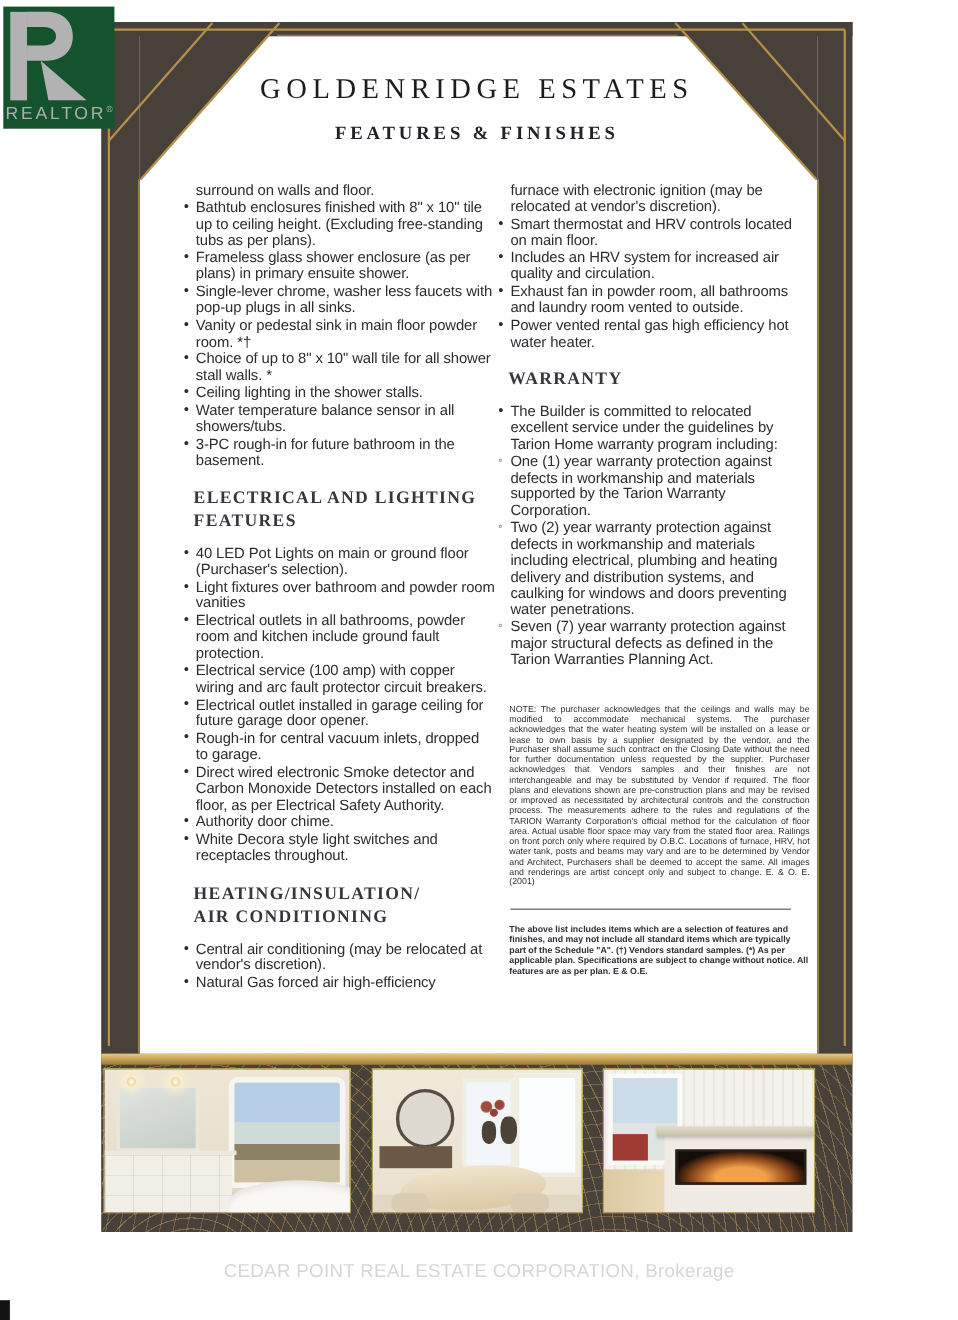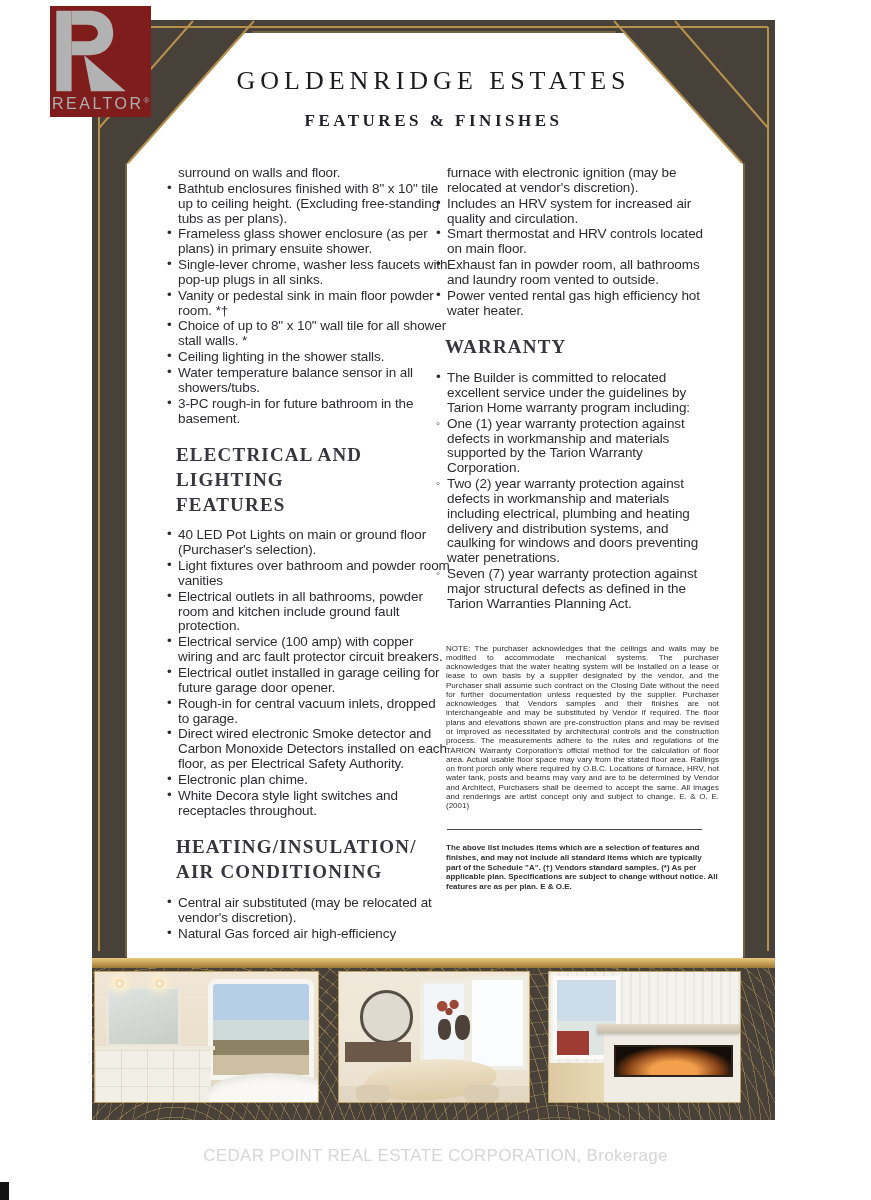--- a/index.html
+++ b/index.html
@@ -7,42 +7,42 @@
     width:871px;height:1200px;position:relative;background:#ffffff;
     font-family:"Liberation Sans", sans-serif;color:#2c2b31;overflow:hidden;
     --frame:#48413a; --gold:#b5914c; --body:#2c2b31; --logogray:#aeaeae;
   }
   .frame-svg{position:absolute;left:0;top:0;z-index:1;}
   .f-dark{fill:var(--frame);}
   .g2{stroke:var(--gold);stroke-width:2;fill:none;}
   .g1{stroke:var(--gold);stroke-width:1;fill:none;opacity:.85;}
 
   
-  .realtor{position:absolute;left:3px;top:6px;width:99px;z-index:3;background:#7f1d1d;padding:2px 0 4px 2px;margin-left:47px;}
+  .realtor{position:absolute;left:3px;top:6px;width:99px;z-index:3;background:#14532d;padding:2px 0 4px 2px;}
   .realtor-r{display:block;}
   .realtor-text{font-size:16px;letter-spacing:2.5px;color:var(--logogray);margin-top:1px;white-space:nowrap;}
   .realtor-text sup{font-size:8px;letter-spacing:0;}
 
   
   .header{position:absolute;left:92px;top:66px;width:683px;text-align:center;z-index:2;}
   .title{font-family:"Liberation Serif", serif;font-weight:400;font-size:26px;letter-spacing:5px;color:#1b1b20;}
   .subtitle{font-family:"Liberation Serif", serif;font-weight:700;font-size:17px;letter-spacing:3.5px;color:#22222a;margin-top:15px;}
 
   
   .col{position:absolute;top:166px;z-index:2;font-size:13.5px;line-height:1.1;letter-spacing:-0.1px;color:var(--body);}
   .col-left{left:165px;width:272px;padding-left:13px;box-sizing:content-box;}
-  .col-right{left:434px;width:285px;padding-left:13px;box-sizing:border-box;}
+  .col-right{left:451px;width:285px;padding-left:13px;box-sizing:border-box;}
   .cont{margin:0 0 1px 0;}
   ul.feat{list-style:none;margin:0;padding:0;}
   ul.feat li{position:relative;margin:1px 0;}
   ul.feat li::before{content:"\2022";position:absolute;left:-11px;top:-1px;}
   ul.feat.circle li::before{content:"\25E6";font-size:11px;top:0;}
   .bullet-line{position:relative;margin:1px 0;}
   .bullet-line::before{content:"\2022";position:absolute;left:-11px;top:-1px;}
-  .sec-h{font-family:"Liberation Serif", serif;font-weight:700;font-size:19px;line-height:1.3;
+  .sec-h{font-family:"Liberation Serif", serif;font-weight:700;font-size:16px;line-height:1.3;
          letter-spacing:1.2px;color:#37353d;white-space:pre-line;margin:17px 0 11px -2px;}
   .note{font-size:8px;line-height:1.16;letter-spacing:0;text-align:justify;margin:32px 0 0 -1px;width:273px;color:#2f2e34;}
   .rule{border:none;border-top:1px solid #4c4c4c;width:255px;margin:19px 0 0 0;}
   .disclaimer{font-size:8px;line-height:1.2;letter-spacing:0;margin:13px 0 0 -1px;width:272px;color:#2f2e34;font-weight:bold;}
 
   
   .photo-strip{position:absolute;left:92px;top:958px;width:683px;height:162px;background:var(--frame);z-index:2;
     background-image:
       repeating-radial-gradient(circle at 12% 135%, rgba(196,163,92,0) 0 9px, rgba(196,163,92,.45) 9px 10px),
       repeating-radial-gradient(circle at 68% 150%, rgba(196,163,92,0) 0 11px, rgba(196,163,92,.35) 11px 12px);}
@@ -153,36 +153,36 @@
   <h2 class="sec-h">ELECTRICAL AND LIGHTING
 FEATURES</h2>
   <ul class="feat">
       <li>40 LED Pot Lights on main or ground floor (Purchaser's selection).</li>
       <li>Light fixtures over bathroom and powder room vanities</li>
       <li>Electrical outlets in all bathrooms, powder room and kitchen include ground fault protection.</li>
       <li>Electrical service (100 amp) with copper wiring and arc fault protector circuit breakers.</li>
       <li>Electrical outlet installed in garage ceiling for future garage door opener.</li>
       <li>Rough-in for central vacuum inlets, dropped to garage.</li>
       <li>Direct wired electronic Smoke detector and Carbon Monoxide Detectors installed on each floor, as per Electrical Safety Authority.</li>
-      <li>Electronic plan chime.</li>
+      <li>Authority door chime.</li>
       <li>White Decora style light switches and receptacles throughout.</li>
     </ul>
   <h2 class="sec-h">HEATING/INSULATION/
 AIR CONDITIONING</h2>
   <ul class="feat">
-      <li>Central air substituted (may be relocated at vendor's discretion).</li>
+      <li>Central air conditioning (may be relocated at vendor's discretion).</li>
       <li>Natural Gas forced air high-efficiency</li>
     </ul>
 </div>
 
 <div class="col col-right">
   <p class="cont">furnace with electronic ignition (may be relocated at vendor's discretion).</p>
   <ul class="feat">
+      <li>Smart thermostat and HRV controls located on main floor.</li>
       <li>Includes an HRV system for increased air quality and circulation.</li>
-      <li>Smart thermostat and HRV controls located on main floor.</li>
       <li>Exhaust fan in powder room, all bathrooms and laundry room vented to outside.</li>
       <li>Power vented rental gas high efficiency hot water heater.</li>
     </ul>
   <h2 class="sec-h">WARRANTY</h2>
   <p class="bullet-line">The Builder is committed to relocated excellent service under the guidelines by Tarion Home warranty program including:</p>
   <ul class="feat circle">
       <li>One (1) year warranty protection against defects in workmanship and materials supported by the Tarion Warranty Corporation.</li>
       <li>Two (2) year warranty protection against defects in workmanship and materials including electrical, plumbing and heating delivery and distribution systems, and caulking for windows and doors preventing water penetrations.</li>
       <li>Seven (7) year warranty protection against major structural defects as defined in the Tarion Warranties Planning Act.</li>
     </ul>

